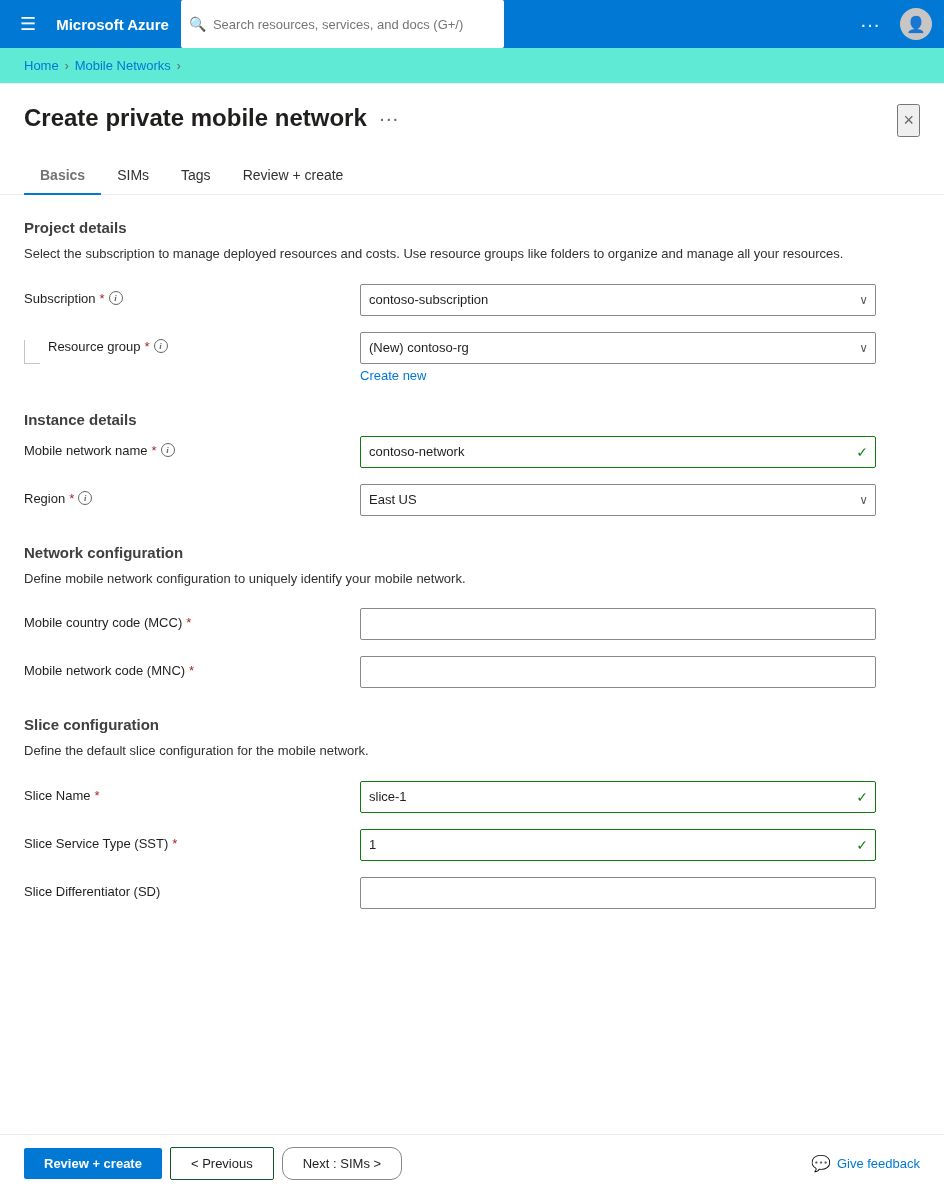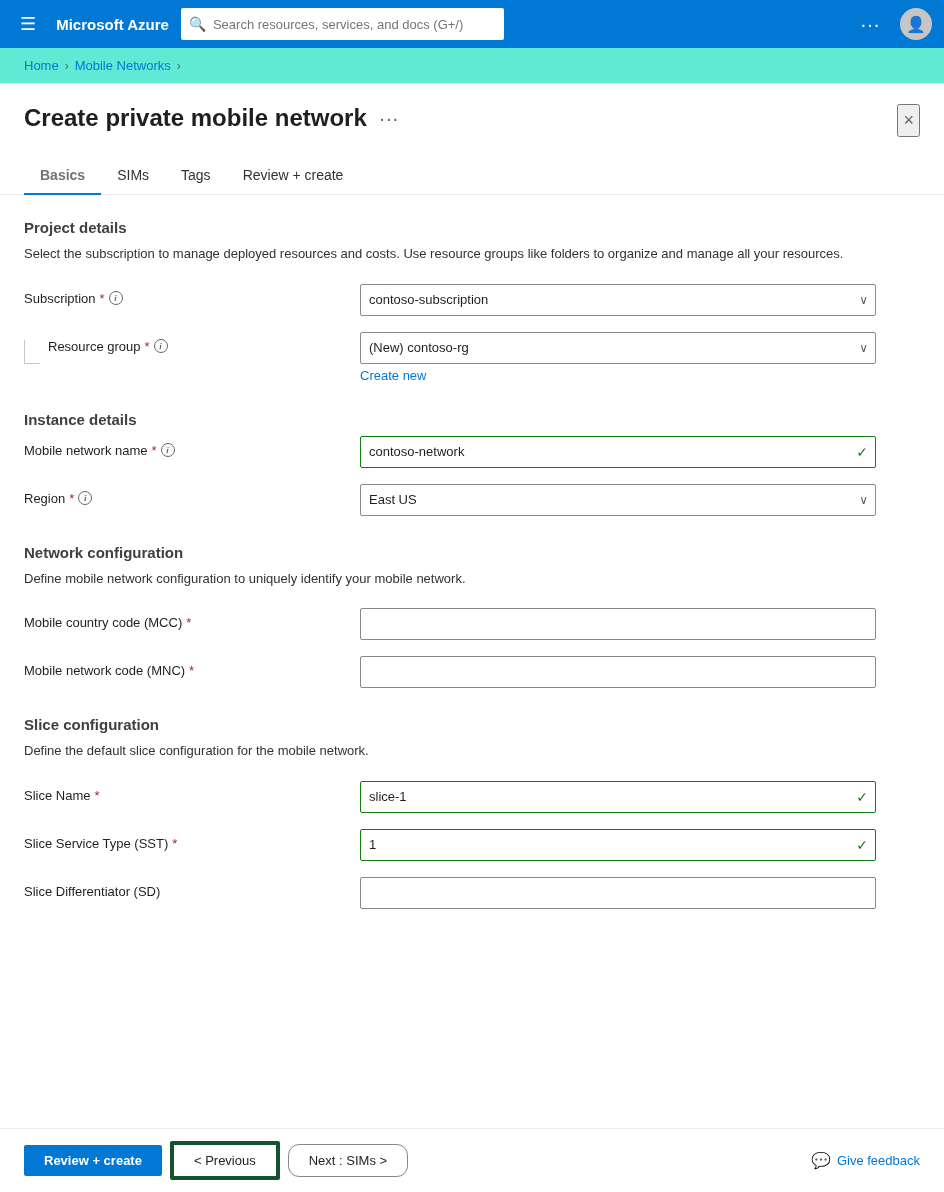--- a/index.html
+++ b/index.html
@@ -16,21 +16,21 @@
     }
     .topnav-hamburger { color: white; font-size: 18px; cursor: pointer; padding: 4px 8px; }
     .topnav-brand { color: white; font-weight: 700; font-size: 15px; white-space: nowrap; }
     .search-wrap {
       flex: 1;
       max-width: 520px;
       position: relative;
     }
     .search-wrap input {
       width: 100%;
-      height: 32px;
+      height: 48px;
       border: none;
       border-radius: 2px;
       padding: 0 12px 0 32px;
       font-size: 13px;
     }
     .search-icon-wrap {
       position: absolute;
       left: 8px;
       top: 50%;
       transform: translateY(-50%);
@@ -276,21 +276,21 @@
       border: none;
       padding: 8px 20px;
       font-size: 13px;
       font-weight: 600;
       border-radius: 2px;
       cursor: pointer;
     }
     .btn-secondary {
       background: white;
       color: #201f1e;
-      border: 4px solid #14532d;
+      border: 1px solid #14532d;
       padding: 8px 20px;
       font-size: 13px;
       border-radius: 2px;
       cursor: pointer;
     }
     .btn-outline {
       background: white;
       color: #201f1e;
       border: 1px solid #8a8886;
       padding: 8px 20px;

